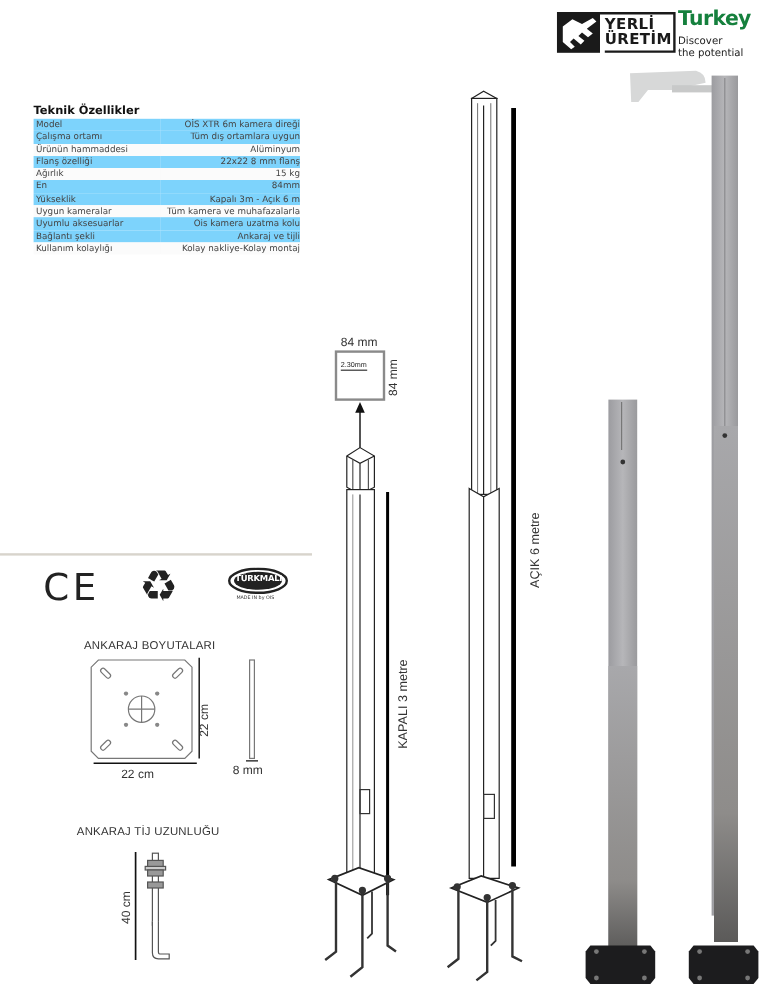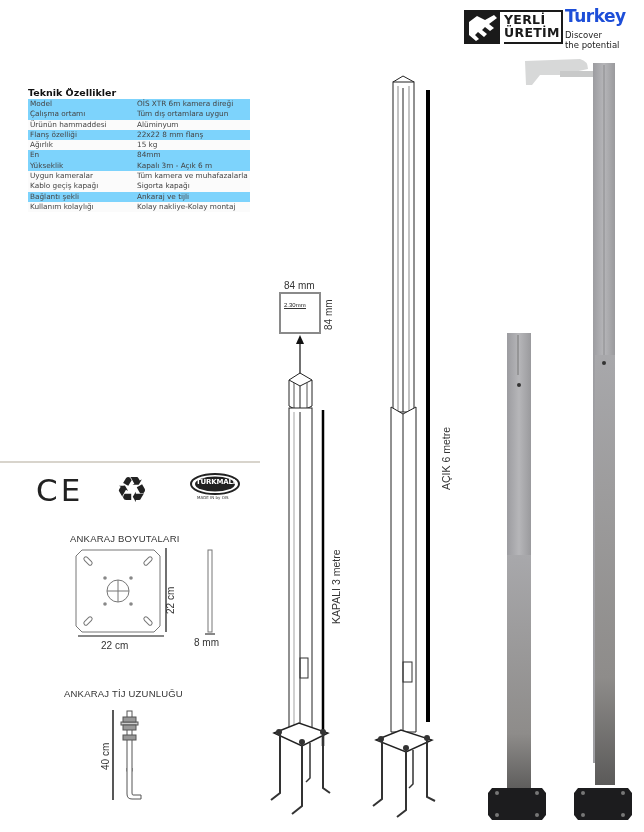--- a/index.html
+++ b/index.html
@@ -4,31 +4,31 @@
 <style>
   html, body { margin:0; padding:0; background:#ffffff; }
   body { width:644px; height:832px; position:relative; overflow:hidden; font-family:"DejaVu Sans", sans-serif; color:#333; }
   .abs { position:absolute; }
 
   
   #spec { left:28px; top:87px; width:222px; }
   #spec .title { font-family:"DejaVu Sans", sans-serif; font-weight:bold; font-size:9.5px; color:#111; margin-bottom:1px; }
   #spec table { border-collapse:collapse; width:222px; font-size:7.3px; color:#444; }
   #spec td { padding:0 0 0 2px; height:10.3px; line-height:10.3px; white-space:nowrap; }
-  #spec td.v { padding-left:3px; }
+  #spec td.v { padding-left:3px;text-align:right; }
   #spec tr.odd td { background:#7dd3fc; }
   #spec tr.even td { background:#fbfbfb; }
 
   
   #divider { left:0; top:461px; width:260px; height:2px; background:#d8d4cc; }
 
   
   #yerli { left:446px; top:8px; width:100px; height:38px;margin-left:18px; }
   #turkey { left:565px; top:6px; width:78px; }
-  #turkey .big { font-family:"DejaVu Sans", sans-serif; font-weight:bold; font-size:17px; color:#1d4ed8; letter-spacing:-0.5px; line-height:20px; }
+  #turkey .big { font-family:"DejaVu Sans", sans-serif; font-weight:bold; font-size:17px; color:#15803d; letter-spacing:-0.5px; line-height:20px; }
   #turkey .sm { font-size:8.5px; color:#222; line-height:10px; }
 
   .dimlabel { font-family:"Liberation Sans", sans-serif; color:#333; font-size:10px; white-space:nowrap; }
   .vert { transform:rotate(-90deg); transform-origin:left top; }
 </style>
 </head>
 <body>
 
 <div id="spec" class="abs">
   <div class="title">Teknik Özellikler</div>
@@ -59,23 +59,23 @@
           <td class="v">84mm</td>
         </tr>
         <tr class="odd">
           <td style="width: 104px;">Yükseklik</td>
           <td class="v">Kapalı 3m - Açık 6 m</td>
         </tr>
         <tr class="even">
           <td style="width: 104px;">Uygun kameralar</td>
           <td class="v">Tüm kamera ve muhafazalarla</td>
         </tr>
-        <tr class="even">
-          <td style="width: 104px;">Kablo geçiş kapağı</td>
-          <td class="v">Sigorta kapağı</td>
+        <tr class="odd">
+          <td style="width: 104px;">Uyumlu aksesuarlar</td>
+          <td class="v">Ois  kamera uzatma kolu</td>
         </tr>
         <tr class="odd">
           <td style="width: 104px;">Bağlantı şekli</td>
           <td class="v">Ankaraj ve tijli</td>
         </tr>
         <tr class="even">
           <td style="width: 104px;">Kullanım kolaylığı</td>
           <td class="v">Kolay nakliye-Kolay montaj</td>
         </tr>
       </tbody>

